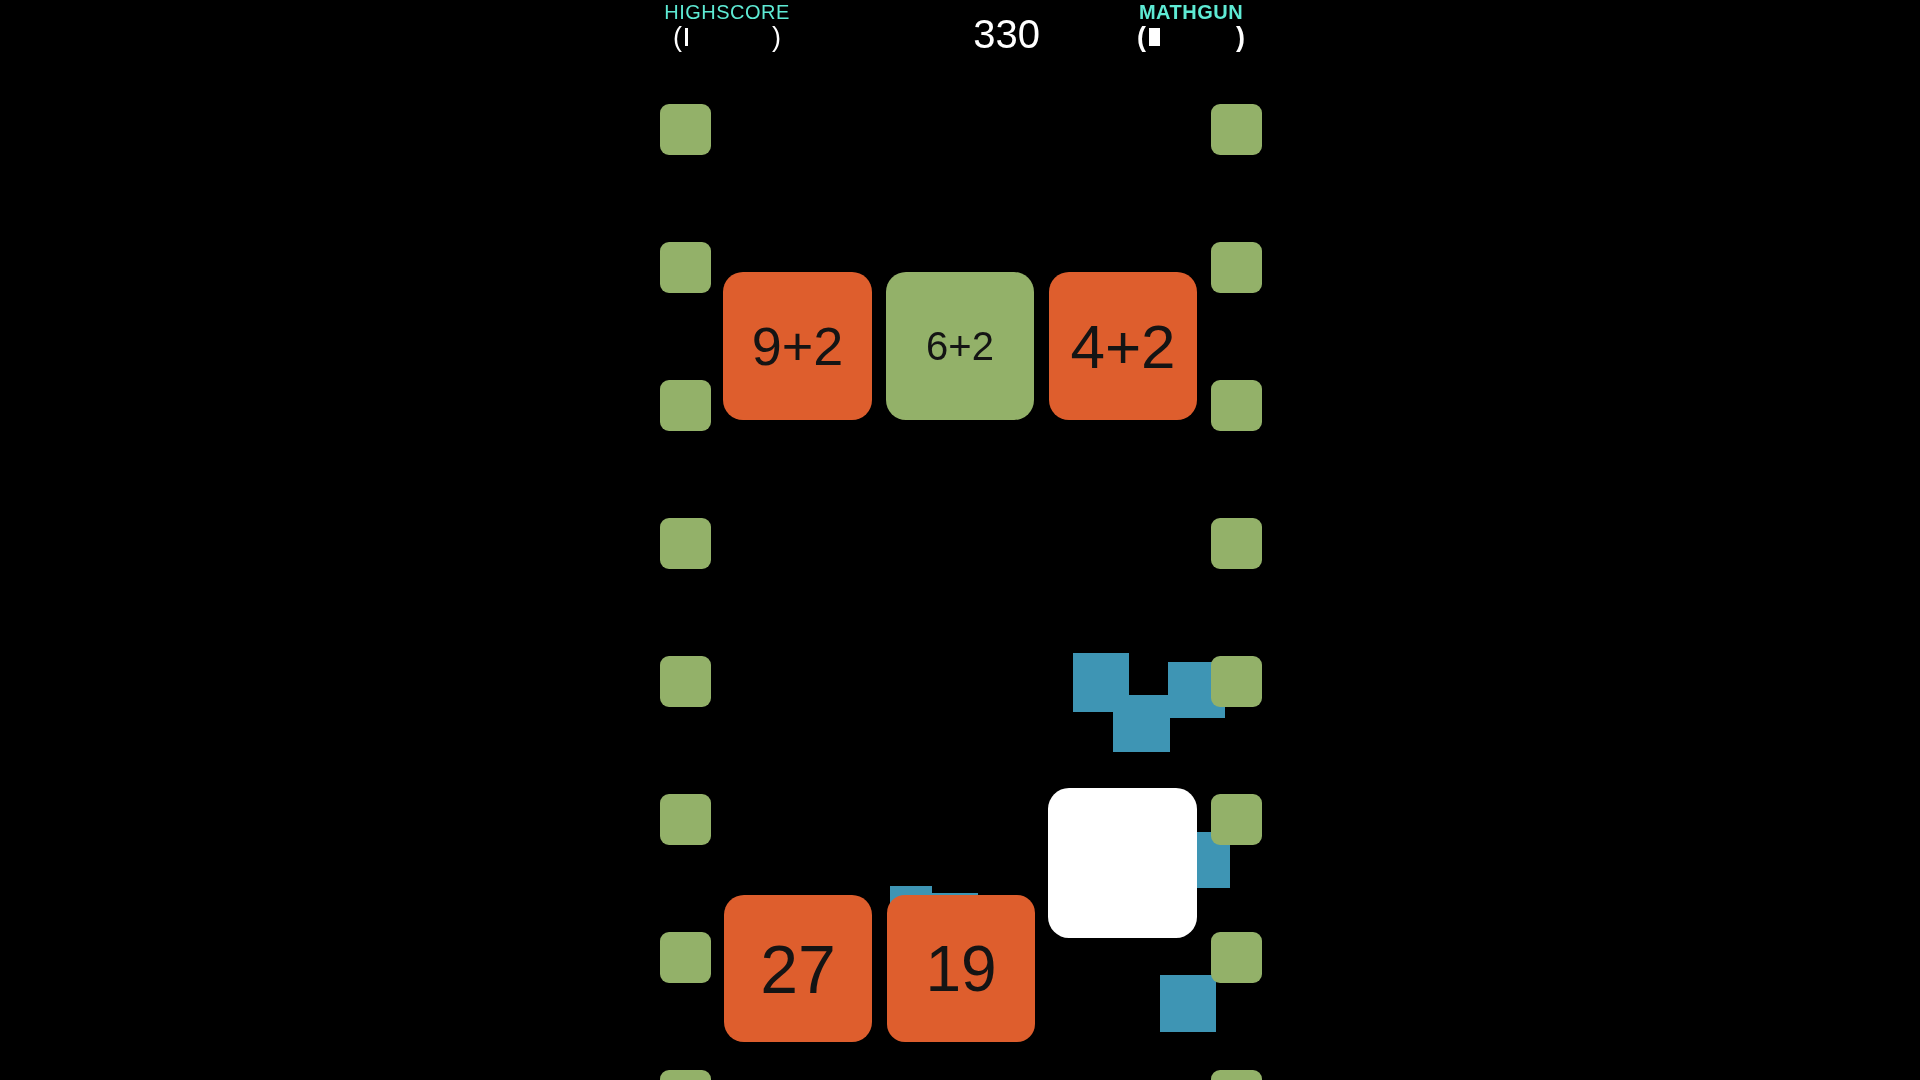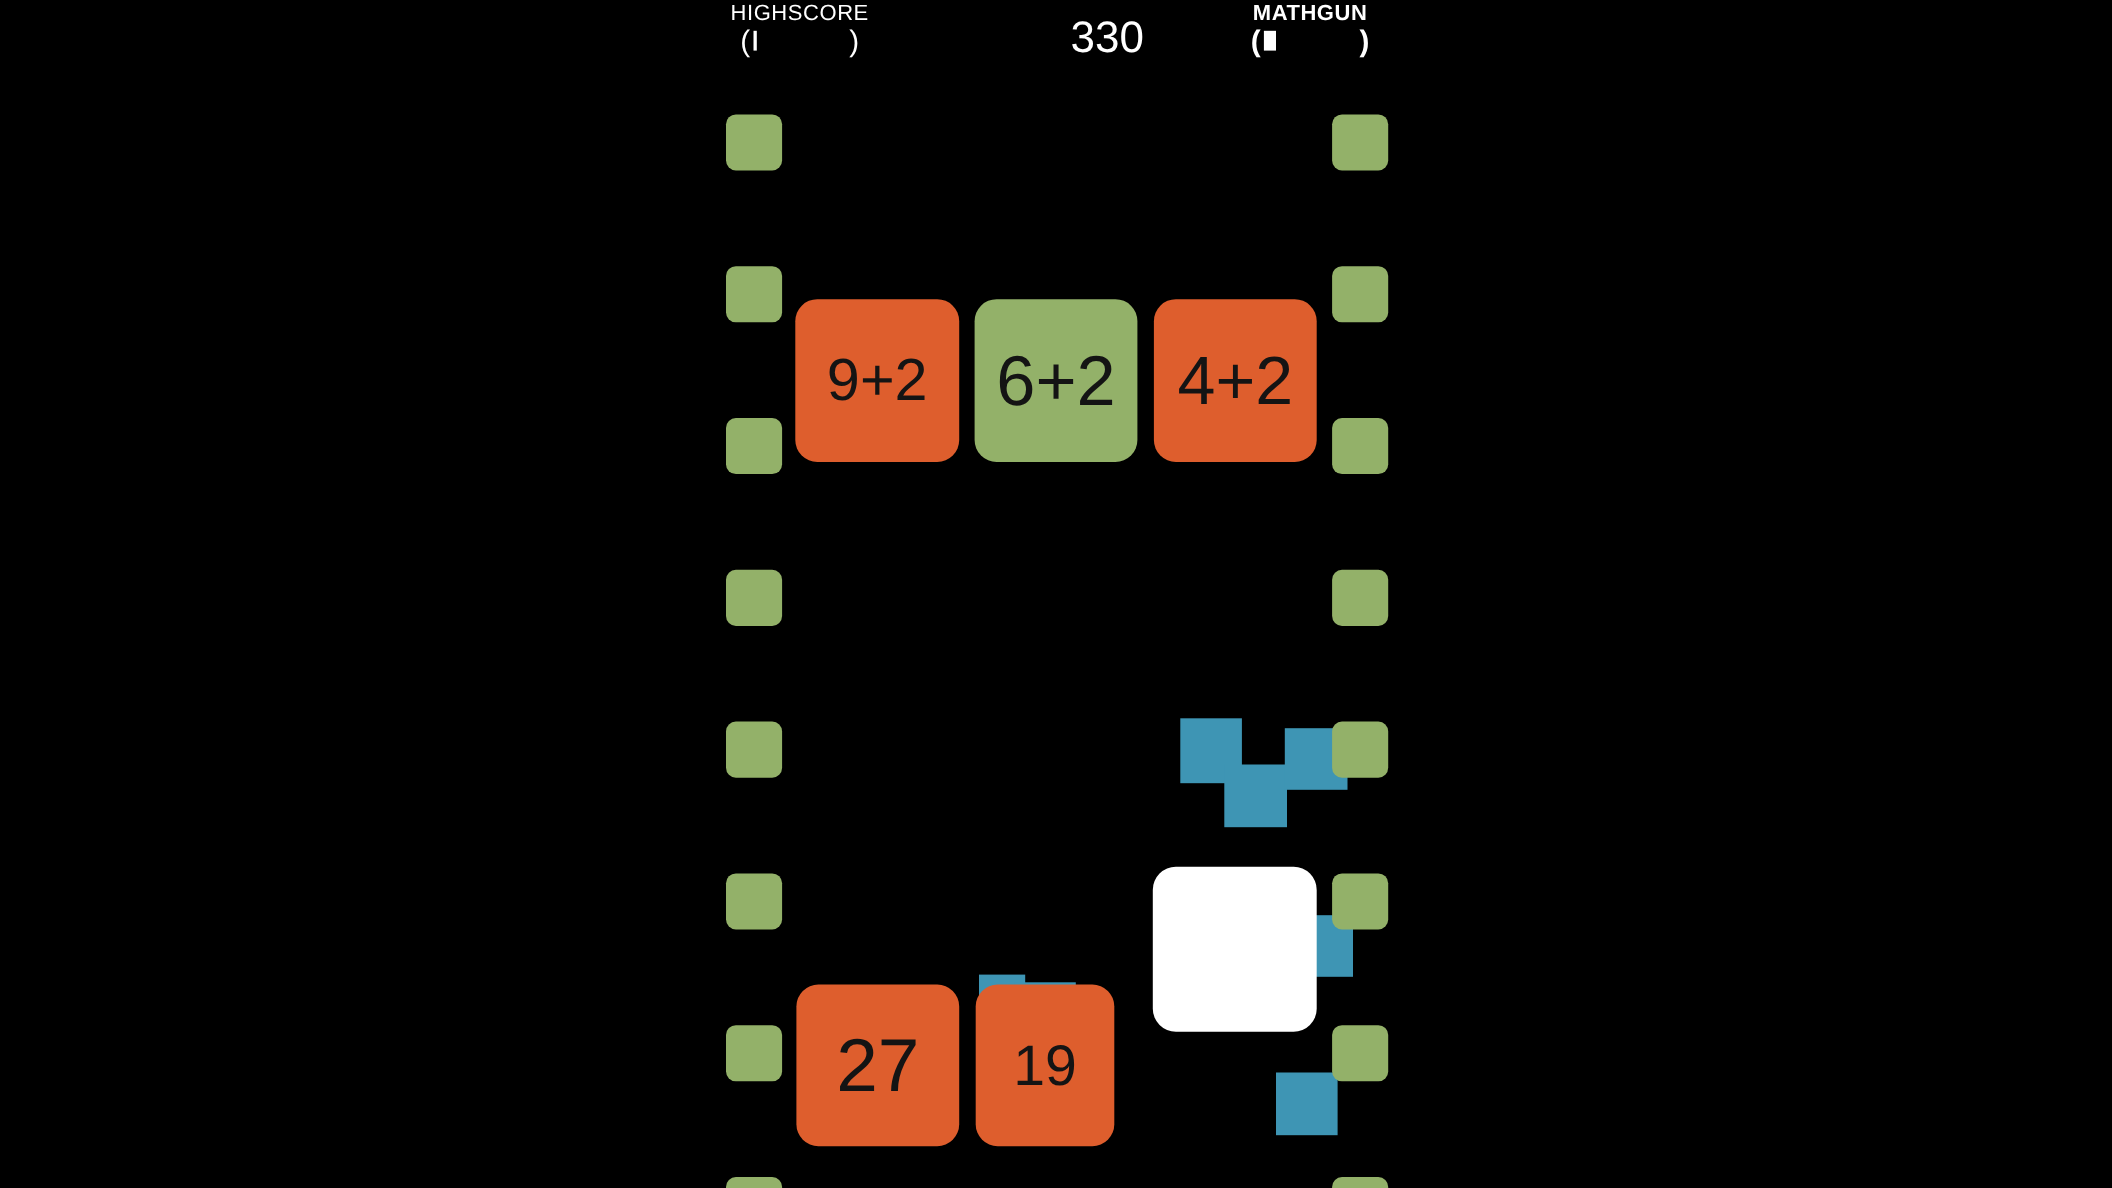--- a/index.html
+++ b/index.html
@@ -3,21 +3,21 @@
 <meta charset="utf-8">
 <style>
   * { margin: 0; padding: 0; box-sizing: border-box; }
   html, body { width: 1920px; height: 1080px; background: #000; overflow: hidden; }
   body { font-family: "Liberation Sans", sans-serif; }
 
   .stage { position: relative; width: 1920px; height: 1080px; background: var(--bg, #000); }
 
   
   .hud-block { position: absolute; text-align: center; color: #fff; z-index: 6; }
-  .hud-label { font-size: 20px; letter-spacing: 0.5px; color: #ffffff; line-height: 20px; }
+  .hud-label { font-size: 20px; letter-spacing: 0.5px; color: #5eead4; line-height: 20px; }
   .hud-bar { display: flex; align-items: center; justify-content: center; height: 28px; margin-top: 1px; }
   .paren { font-size: 27px; color: #fff; line-height: 26px; }
   .bar-track { position: relative; display: inline-block; width: 90px; height: 20px; }
   .bar-fill { position: absolute; left: 3px; top: 1px; height: 18px; background: #fff; }
   .score { position: absolute; color: #fff; font-size: 40px; text-align: right; z-index: 6; }
 
   
   .tile { position: absolute; display: flex; align-items: center; justify-content: center;
           border-radius: 20px; z-index: 3; color: var(--tile-text, #141414); }
   .tile.orange { background: var(--orange, #de5e2d); }
@@ -58,24 +58,24 @@
   <div id="board">
       <div class="debris" style="left: 1073px; top: 653px; width: 56px; height: 59px;"></div>
       <div class="debris" style="left: 1113px; top: 695px; width: 57px; height: 57px;"></div>
       <div class="debris" style="left: 1168px; top: 662px; width: 57px; height: 56px;"></div>
       <div class="debris" style="left: 1175px; top: 832px; width: 55px; height: 56px;"></div>
       <div class="debris" style="left: 1160px; top: 975px; width: 56px; height: 57px;"></div>
       <div class="debris" style="left: 890px; top: 886px; width: 42px; height: 40px;"></div>
       <div class="debris" style="left: 922px; top: 893px; width: 56px; height: 40px;"></div>
       <div class="white-tile" style="left: 1048px; top: 788px; width: 149px; height: 150px;"></div>
       <div class="tile orange" style="left: 723px; top: 272px; width: 149px; height: 148px; font-size: 54px;">9+2</div>
-      <div class="tile green" style="left: 886px; top: 272px; width: 148px; height: 148px; font-size: 64px;">6+2</div>
+      <div class="tile green" style="left: 886px; top: 272px; width: 148px; height: 148px; font-size: 40px;">6+2</div>
       <div class="tile orange" style="left: 1049px; top: 272px; width: 148px; height: 148px; font-size: 62px;">4+2</div>
       <div class="tile orange" style="left: 724px; top: 895px; width: 148px; height: 147px; font-size: 68px;">27</div>
-      <div class="tile orange" style="left: 887px; top: 895px; width: 126px; height: 147px; font-size: 52px;">19</div>
+      <div class="tile orange" style="left: 887px; top: 895px; width: 148px; height: 147px; font-size: 64px; border-radius: 18px;">19</div>
       <div class="edge" style="left: 660px; top: 104px; width: 51px; height: 51px;"></div>
       <div class="edge" style="left: 1211px; top: 104px; width: 51px; height: 51px;"></div>
       <div class="edge" style="left: 660px; top: 242px; width: 51px; height: 51px;"></div>
       <div class="edge" style="left: 1211px; top: 242px; width: 51px; height: 51px;"></div>
       <div class="edge" style="left: 660px; top: 380px; width: 51px; height: 51px;"></div>
       <div class="edge" style="left: 1211px; top: 380px; width: 51px; height: 51px;"></div>
       <div class="edge" style="left: 660px; top: 518px; width: 51px; height: 51px;"></div>
       <div class="edge" style="left: 1211px; top: 518px; width: 51px; height: 51px;"></div>
       <div class="edge" style="left: 660px; top: 656px; width: 51px; height: 51px;"></div>
       <div class="edge" style="left: 1211px; top: 656px; width: 51px; height: 51px;"></div>

